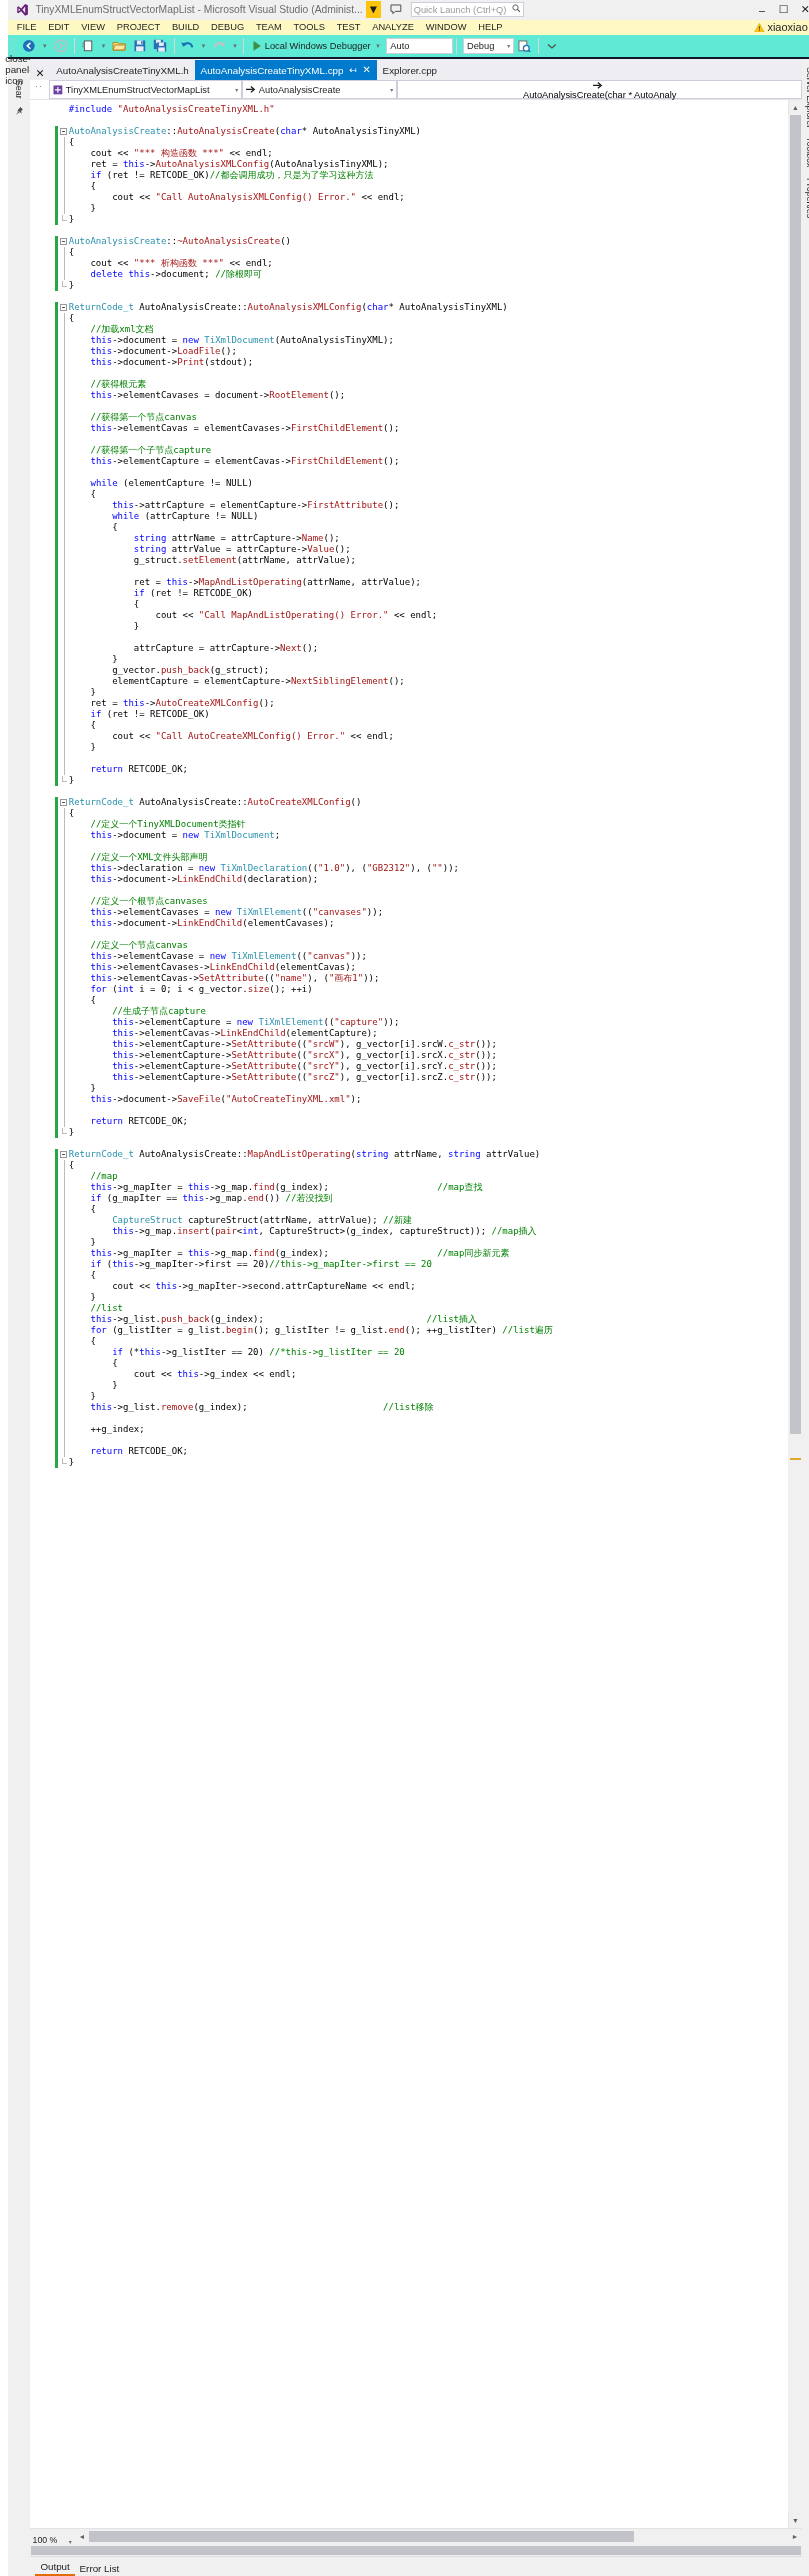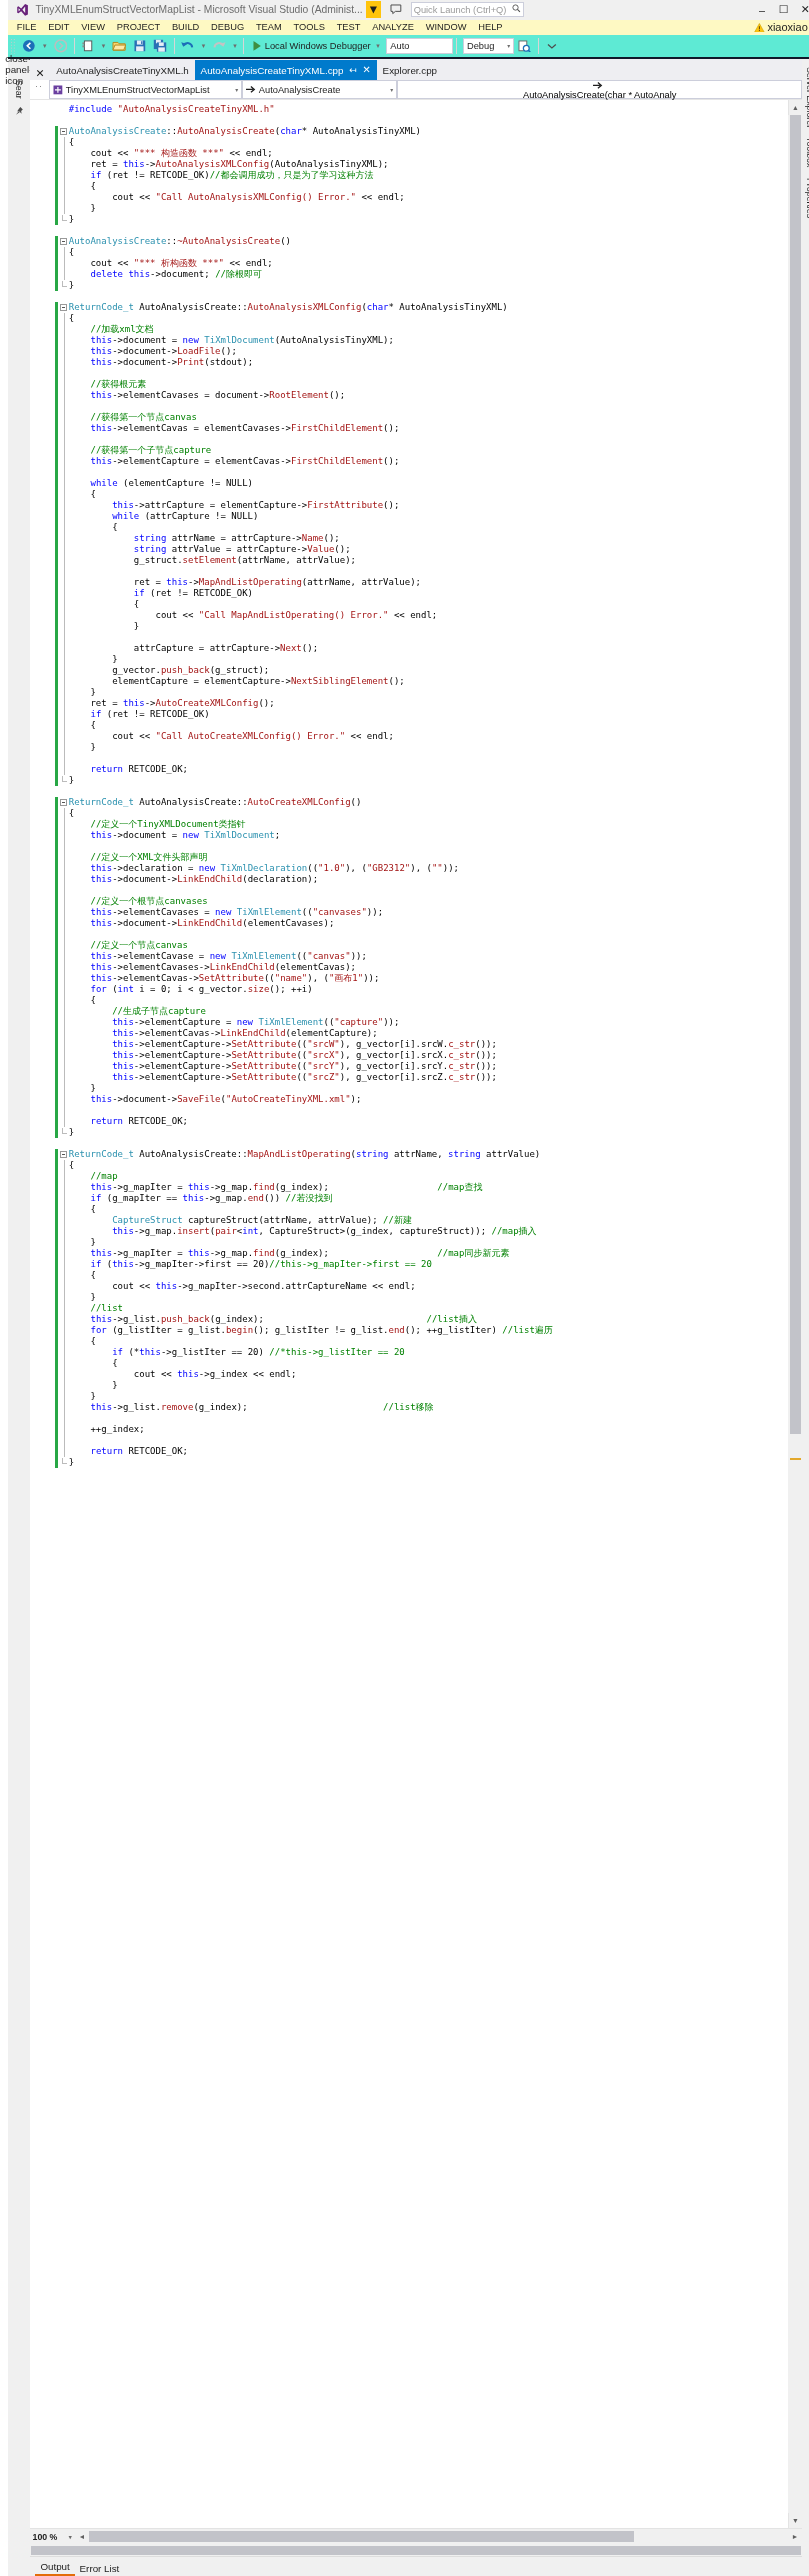--- a/index.html
+++ b/index.html
@@ -334,24 +334,23 @@
   .hscroll-row {
     height: 16.7px;
     background: #f0f0f0;
     display: flex;
     align-items: center;
     flex: 0 0 auto;
     border-top: 1px solid #e3e3e3;
   }
   .zoom-box {
     width: 45px; height: 15.7px;
-    display: flex; align-items: center;
+    display: flex; align-items: flex-end;
     font-size: 8.8px; color: #1e1e1e;
     padding-left: 2.9px;
-    font-weight: bold;
   }
   .zoom-caret { font-size: 5.9px; color: #6d6d6d; margin-left: auto; padding-right: 2.9px; }
   .h-left, .h-right {
     width: 14.7px; height: 14.7px;
     display: flex; align-items: center; justify-content: center;
     font-size: 6.9px; color: #606060;
   }
   .h-track { flex: 1 1 auto; height: 14.7px; position: relative; background: #f0f0f0; }
   .h-thumb { position: absolute; top: 2px; height: 10.8px; background: #c2c3c9; left: 0; width: 78%; }
 

